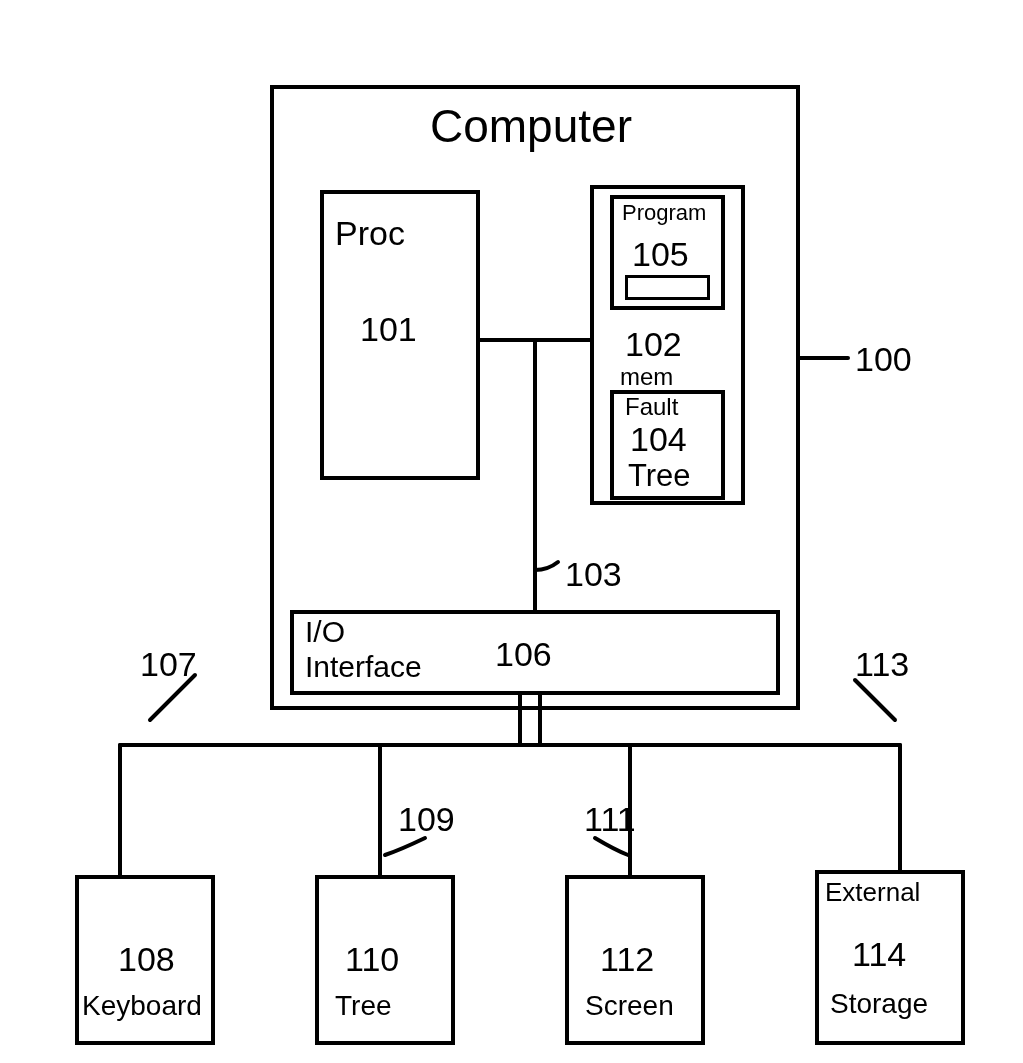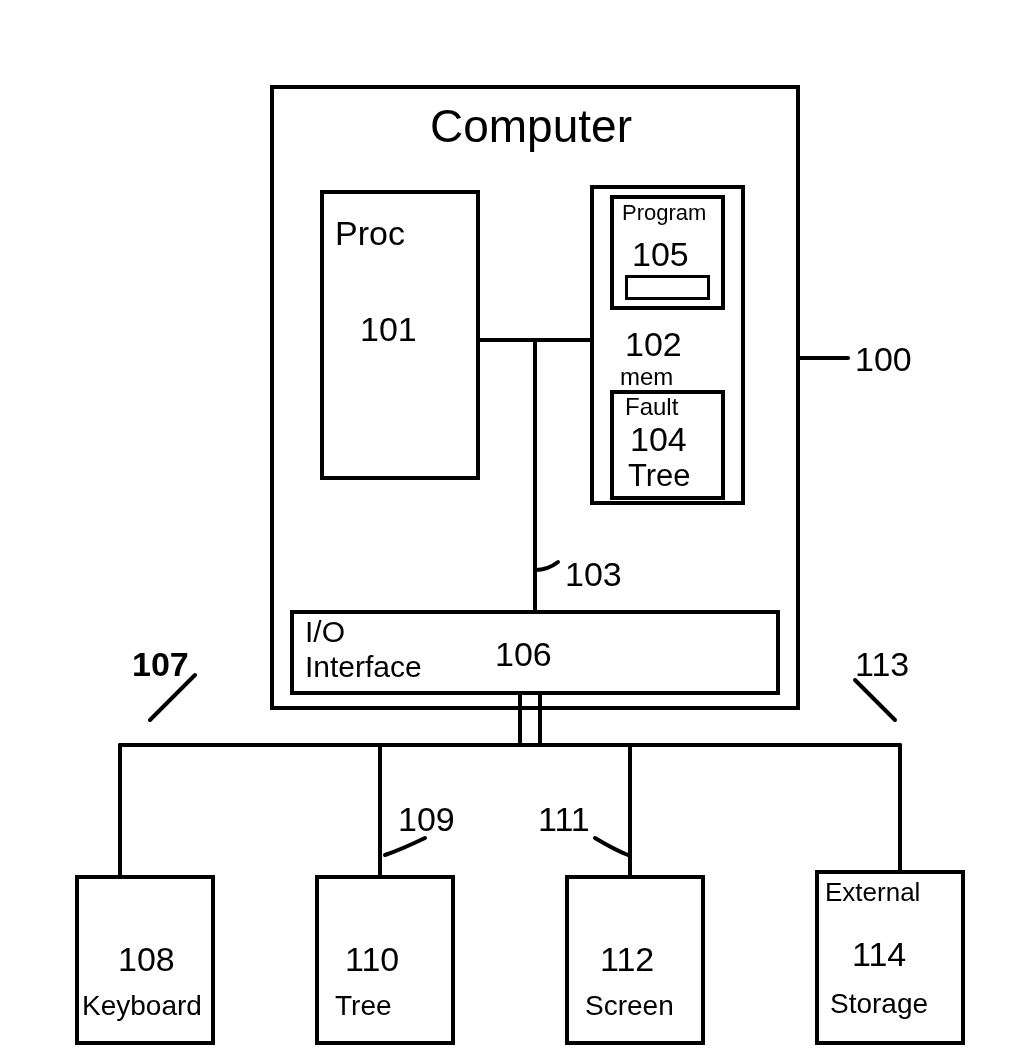--- a/index.html
+++ b/index.html
@@ -92,23 +92,23 @@
   <div class="label" style="left:585px; top:990px; font-size:28px;">Screen</div>
 
   <div class="box" style="left:815px; top:870px; width:150px; height:175px;"></div>
   <div class="label" style="left:825px; top:878px; font-size:26px;">External</div>
   <div class="num" style="left:852px; top:935px;">114</div>
   <div class="label" style="left:830px; top:988px; font-size:28px;">Storage</div>
 
   <div class="num" style="left:855px; top:340px;">100</div>
   <div class="num" style="left:565px; top:555px;">103</div>
 
-  <div class="num" style="left:132px; top:645px;font-weight:bold;">107</div>
+  <div class="num" style="left:140px; top:645px;">107</div>
   <div class="num" style="left:398px; top:800px;">109</div>
-  <div class="num" style="left:538px; top:800px;">111</div>
+  <div class="num" style="left:584px; top:800px;">111</div>
   <div class="num" style="left:855px; top:645px;">113</div>
 
   <svg class="wires" viewBox="0 0 1023 1063">
 
     <line x1="480" y1="340" x2="590" y2="340"></line>
 
     <line x1="535" y1="340" x2="535" y2="610"></line>
 
     <path d="M535 570 Q548 570 558 562"></path>
 

